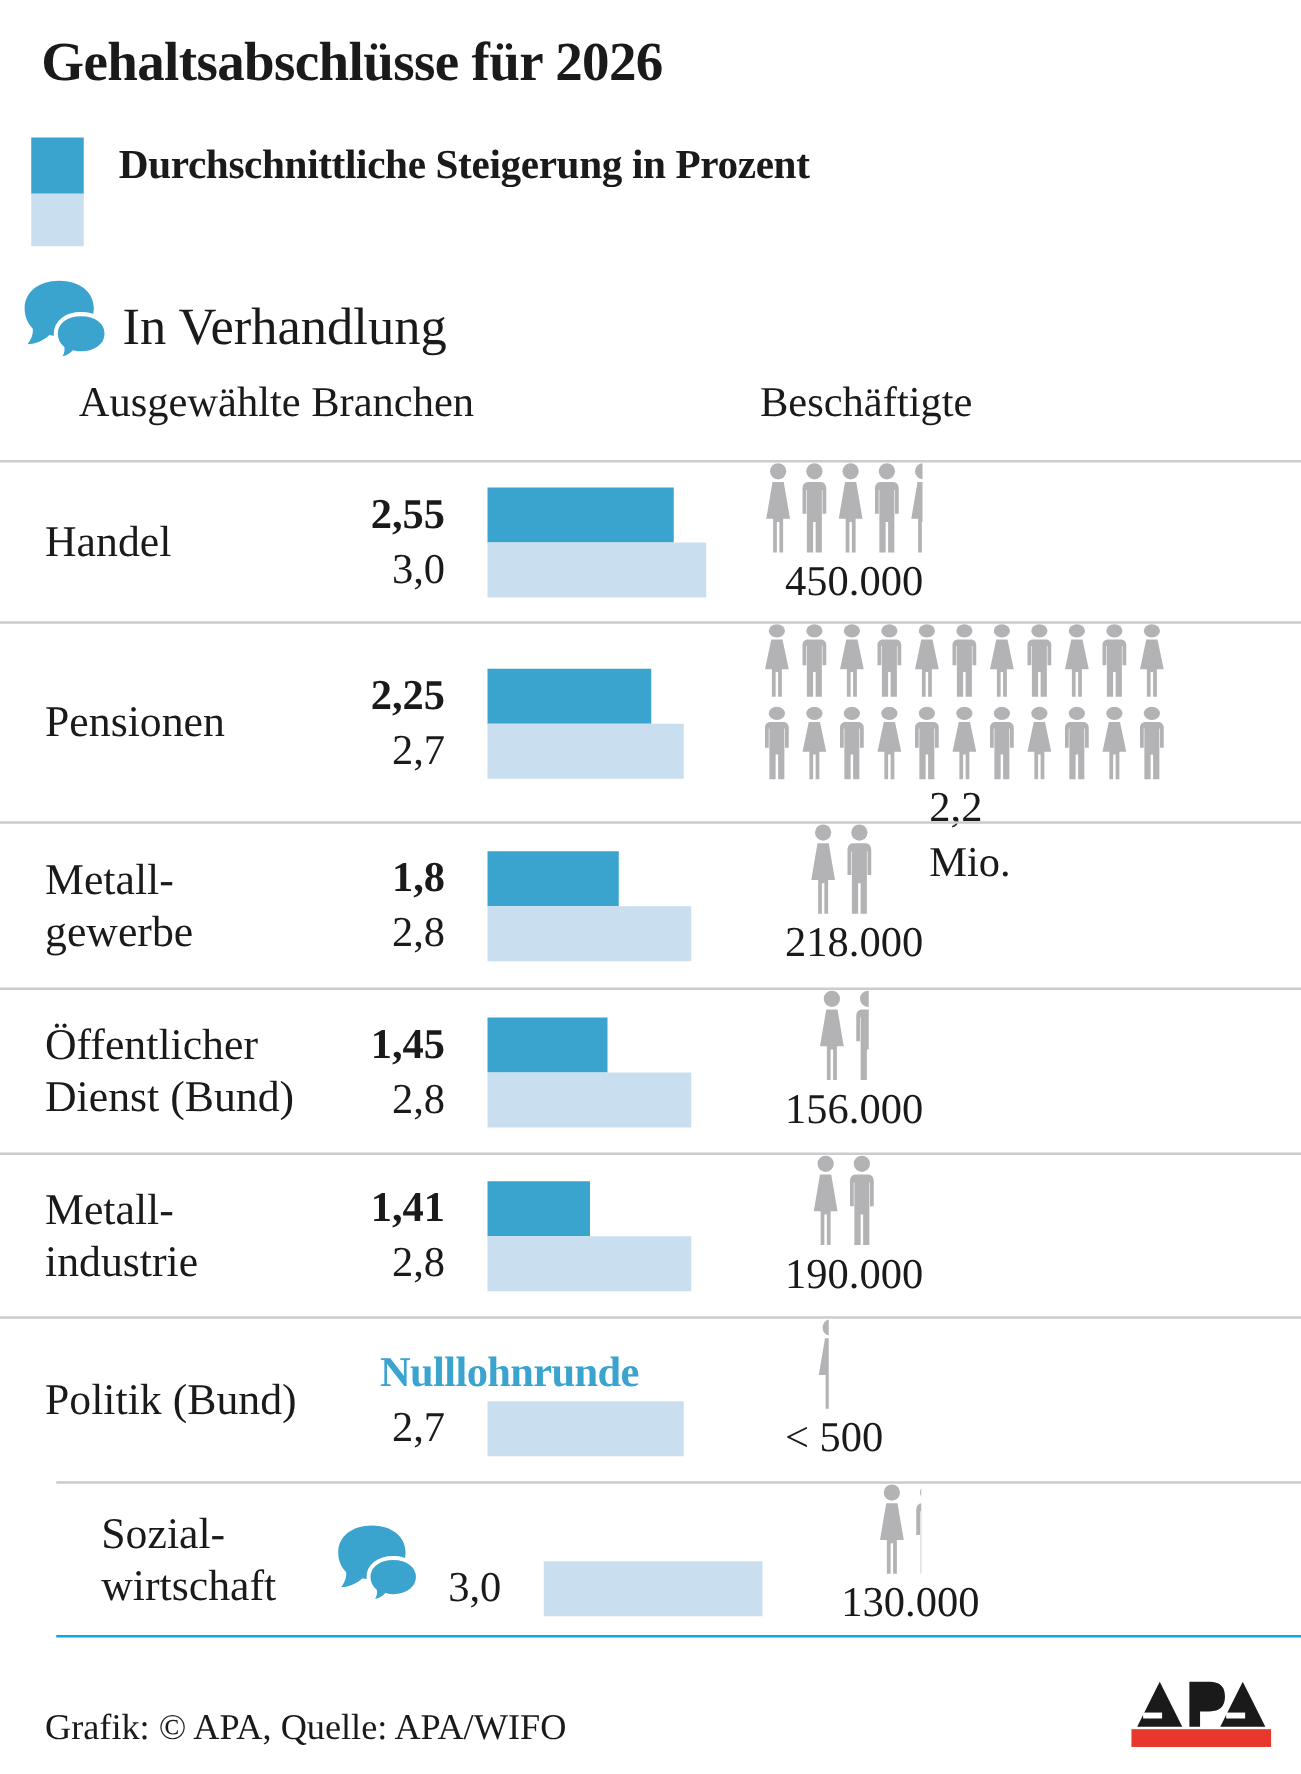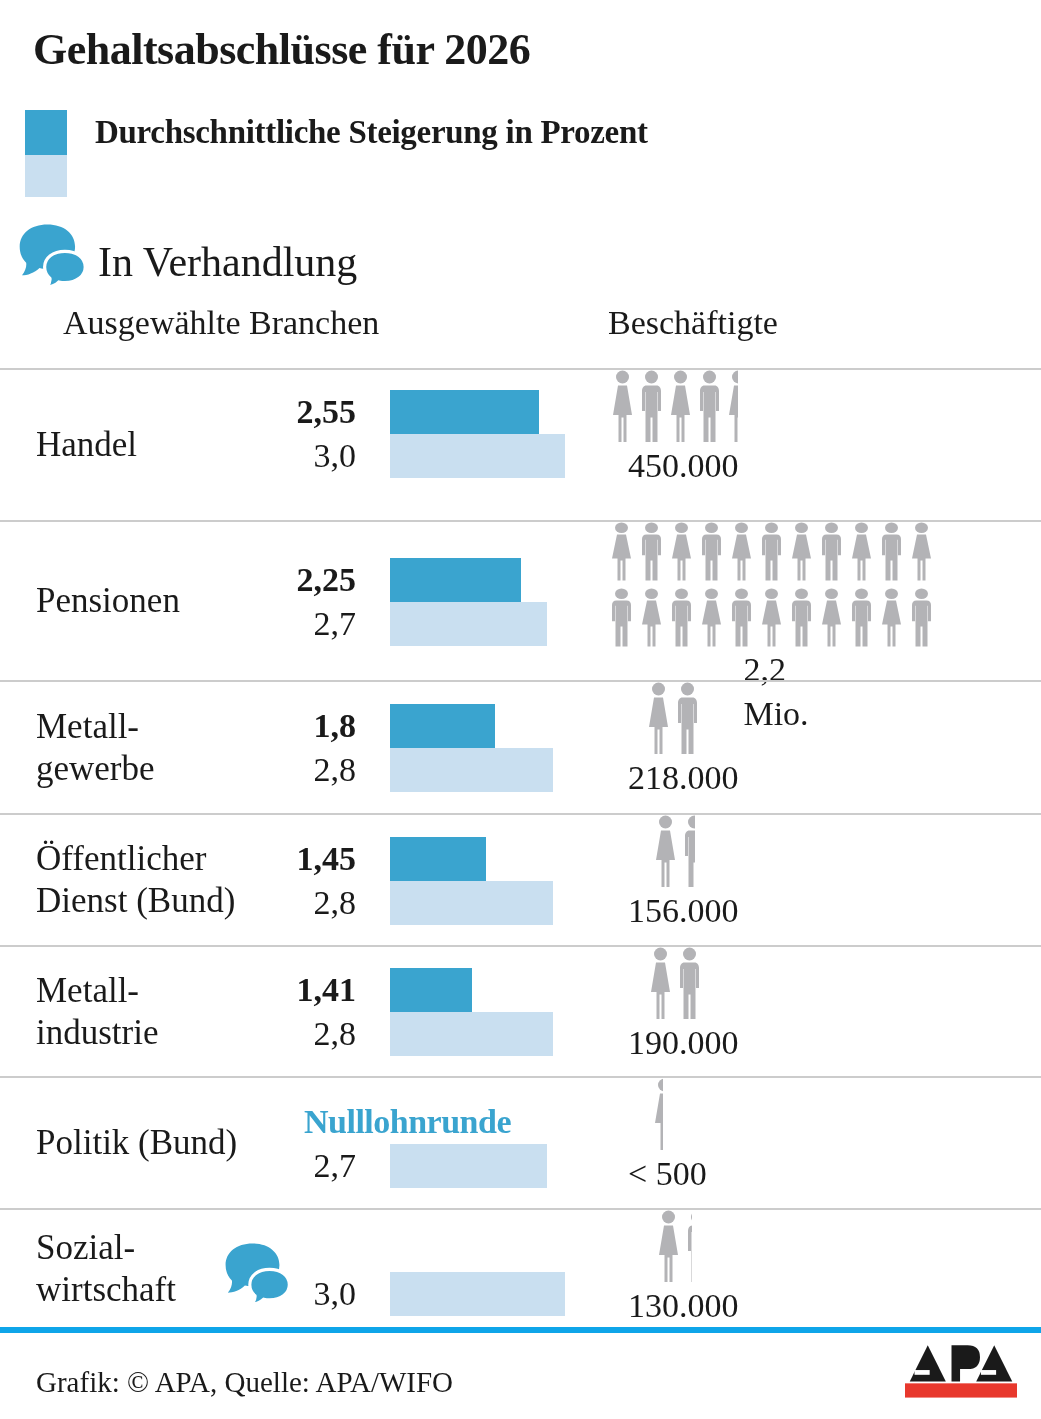--- a/index.html
+++ b/index.html
@@ -17,21 +17,21 @@
   .leg2 { position:absolute; left:98px; top:162px; font-size:32px; }
   .leg-bubble { position:absolute; left:16px; top:220px; width:72px; height:70px; }
   .leg3 { position:absolute; left:98px; top:238px; font-size:42px; }
 
   .colhead { position:absolute; top:304px; font-size:34px; }
   .ch-branch { left:36px;margin-left:27px; }
   .ch-emp { left:608px; }
 
   .rows { position:absolute; top:368px; left:0; width:1041px; }
   .row { position:relative; border-top:2px solid #cccccc; }
-  .row:last-child { border-bottom:6px solid #0ea5e9; }
+  .row:last-child { border-bottom:2px solid #0ea5e9;margin-left:45px; }
 
   .branch { position:absolute; left:36px; top:0; height:100%; display:flex; align-items:center;
             font-size:35px; line-height:42px; white-space:pre-line; }
 
   .barblock { position:absolute; left:240px; }
   .bar-line { display:flex; align-items:center; height:44px; }
   .num { width:150px; text-align:right; padding-right:34px; font-size:34px; }
   .num-bold { font-weight:700; }
   .bar { height:44px; }
   .bar-dark  { background:var(--c-increase); }
@@ -65,21 +65,21 @@
     <path d="M34 4 C52 4 64 14 64 28 C64 41 52 52 34 52 C31 52 28 51.6 25.5 51 C20 56.5 12 59 6.5 59 C10.5 54 11.6 48.8 11 45.4 C6.5 41 4 35 4 28 C4 14 16 4 34 4 Z" fill="var(--c-accent)"></path>
     <path d="M53 33 C66 33 75 40 75 50 C75 59.5 66 67 53 67 C50.7 67 48.5 66.7 46.5 66.2 C43 69.8 37.5 71.5 33.5 71.5 C36.3 68 37.1 64.6 36.8 62.4 C33.2 59.2 31 54.9 31 50 C31 40 40 33 53 33 Z" fill="var(--c-accent)" stroke="#fff" stroke-width="3.5"></path>
   </svg>
   <div class="leg3">In Verhandlung</div>
 
   <div class="colhead ch-branch">Ausgewählte Branchen</div>
   <div class="colhead ch-emp">Beschäftigte</div>
 
   <div class="rows">
 
-    <div class="row" style="height:152px">
+    <div class="row" style="height:129px">
       <div class="branch">Handel</div>
       <div class="barblock" style="top:20px">
         <div class="bar-line">
           <div class="num num-bold">2,55</div>
           <div class="bar bar-dark" style="width: 149px;"></div>
         </div>
         <div class="bar-line">
           <div class="num">3,0</div>
           <div class="bar bar-light" style="width: 175px;"></div>
         </div>

